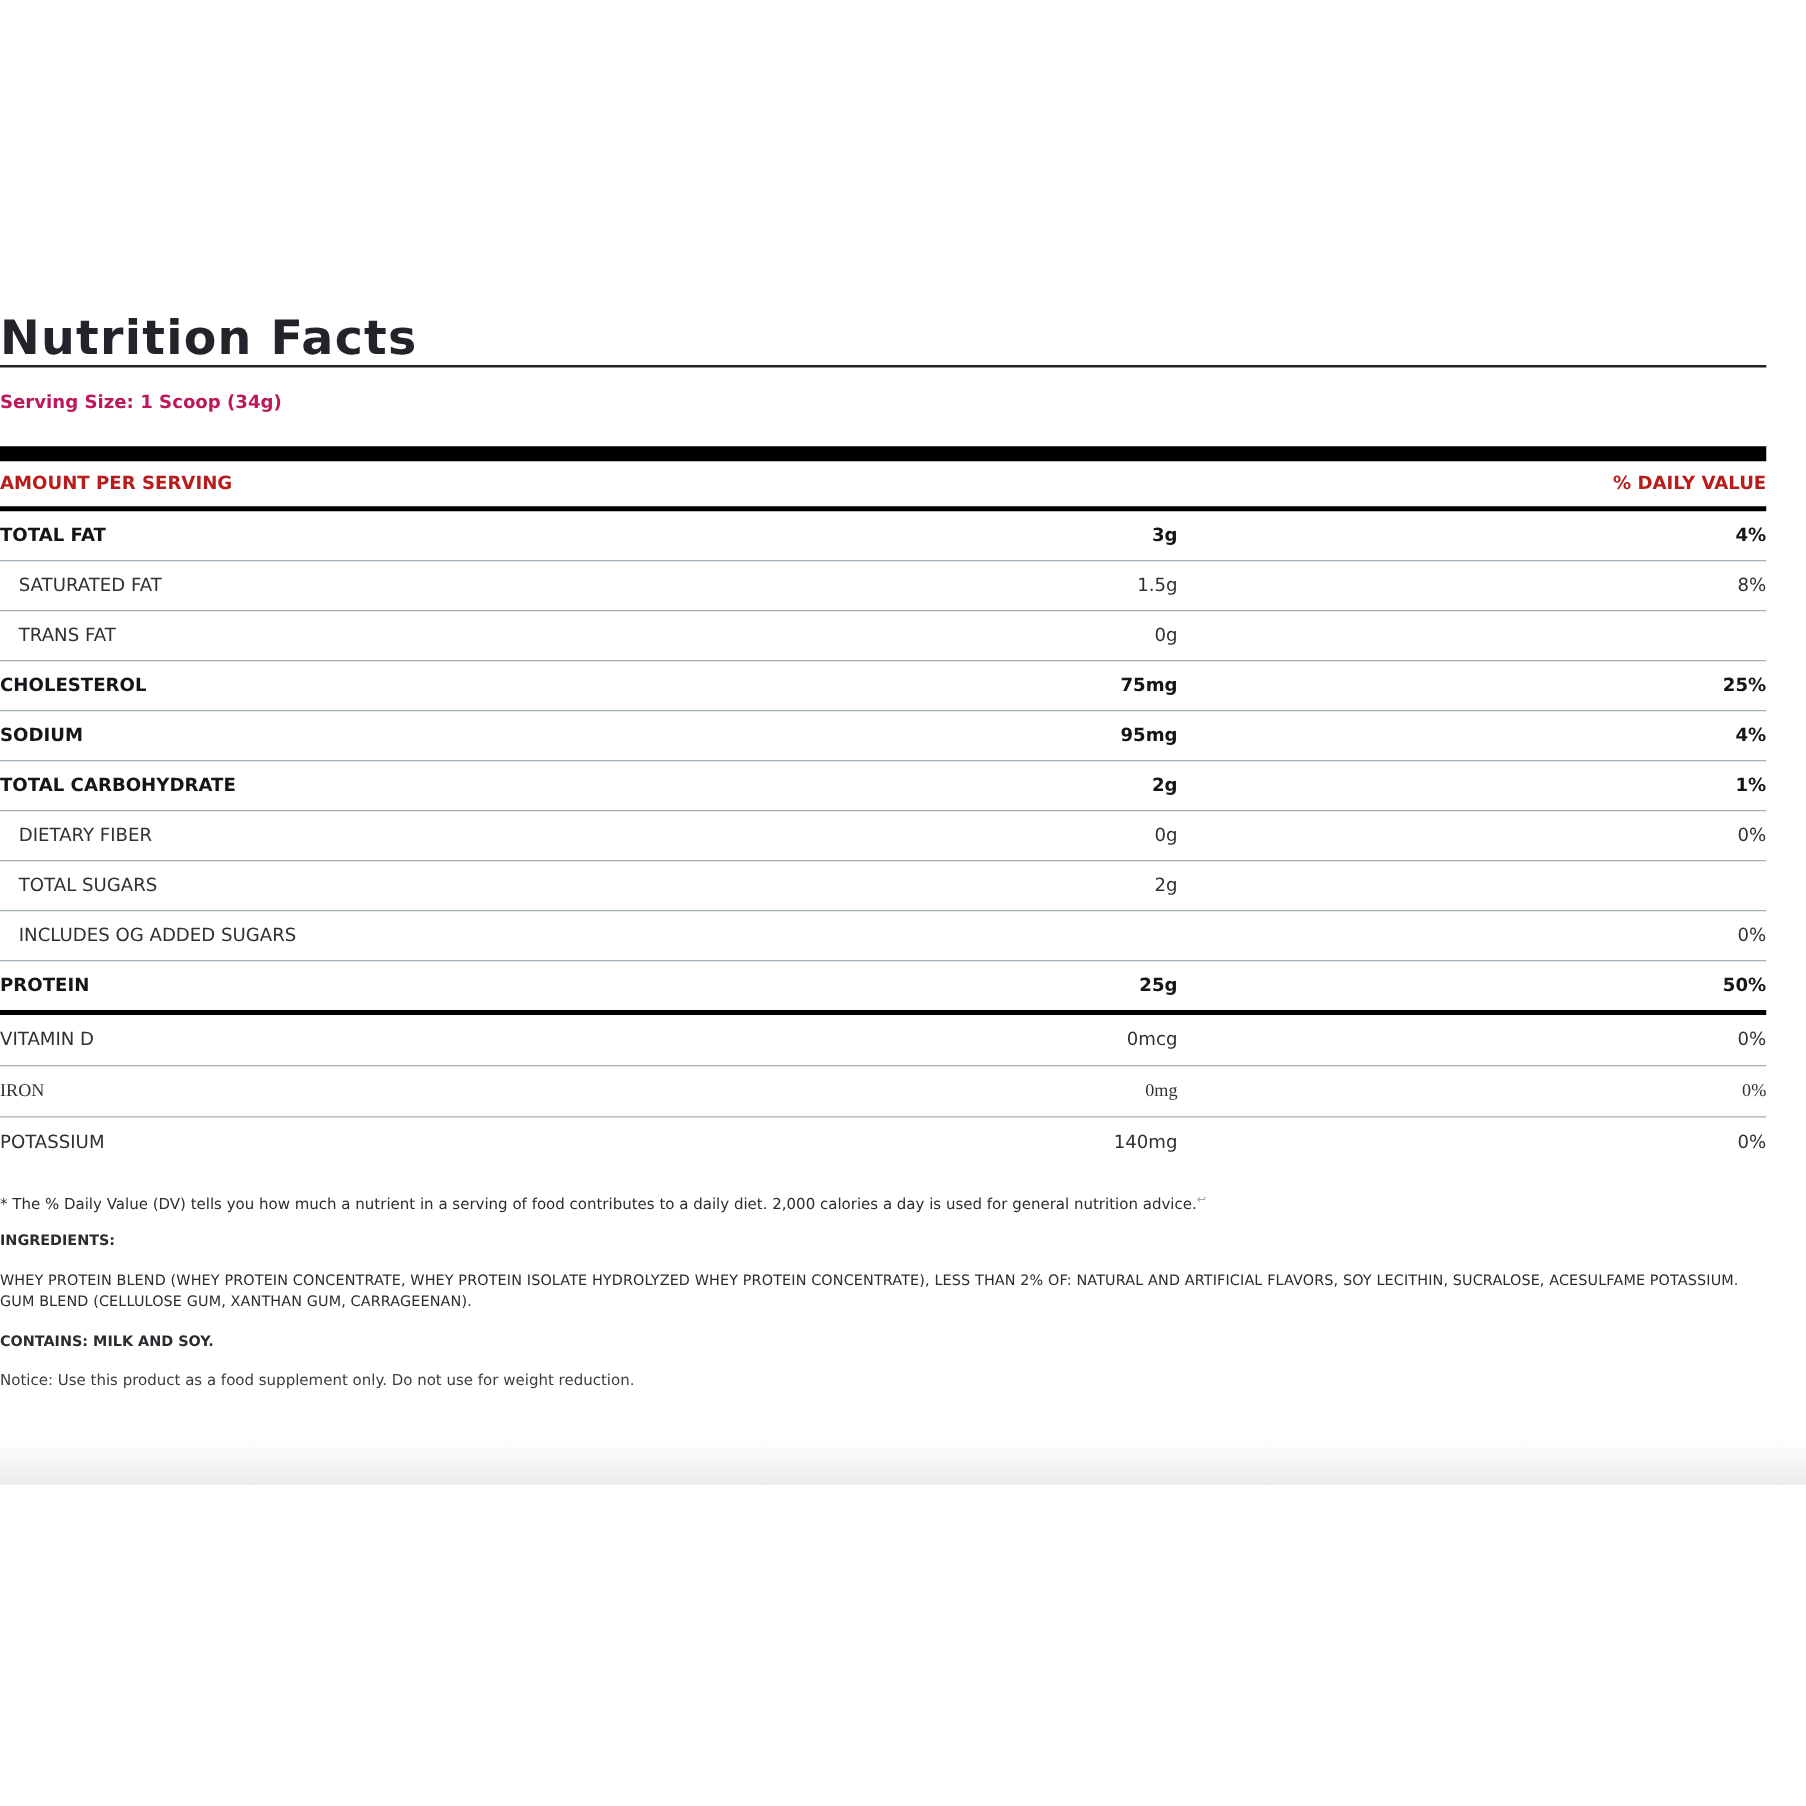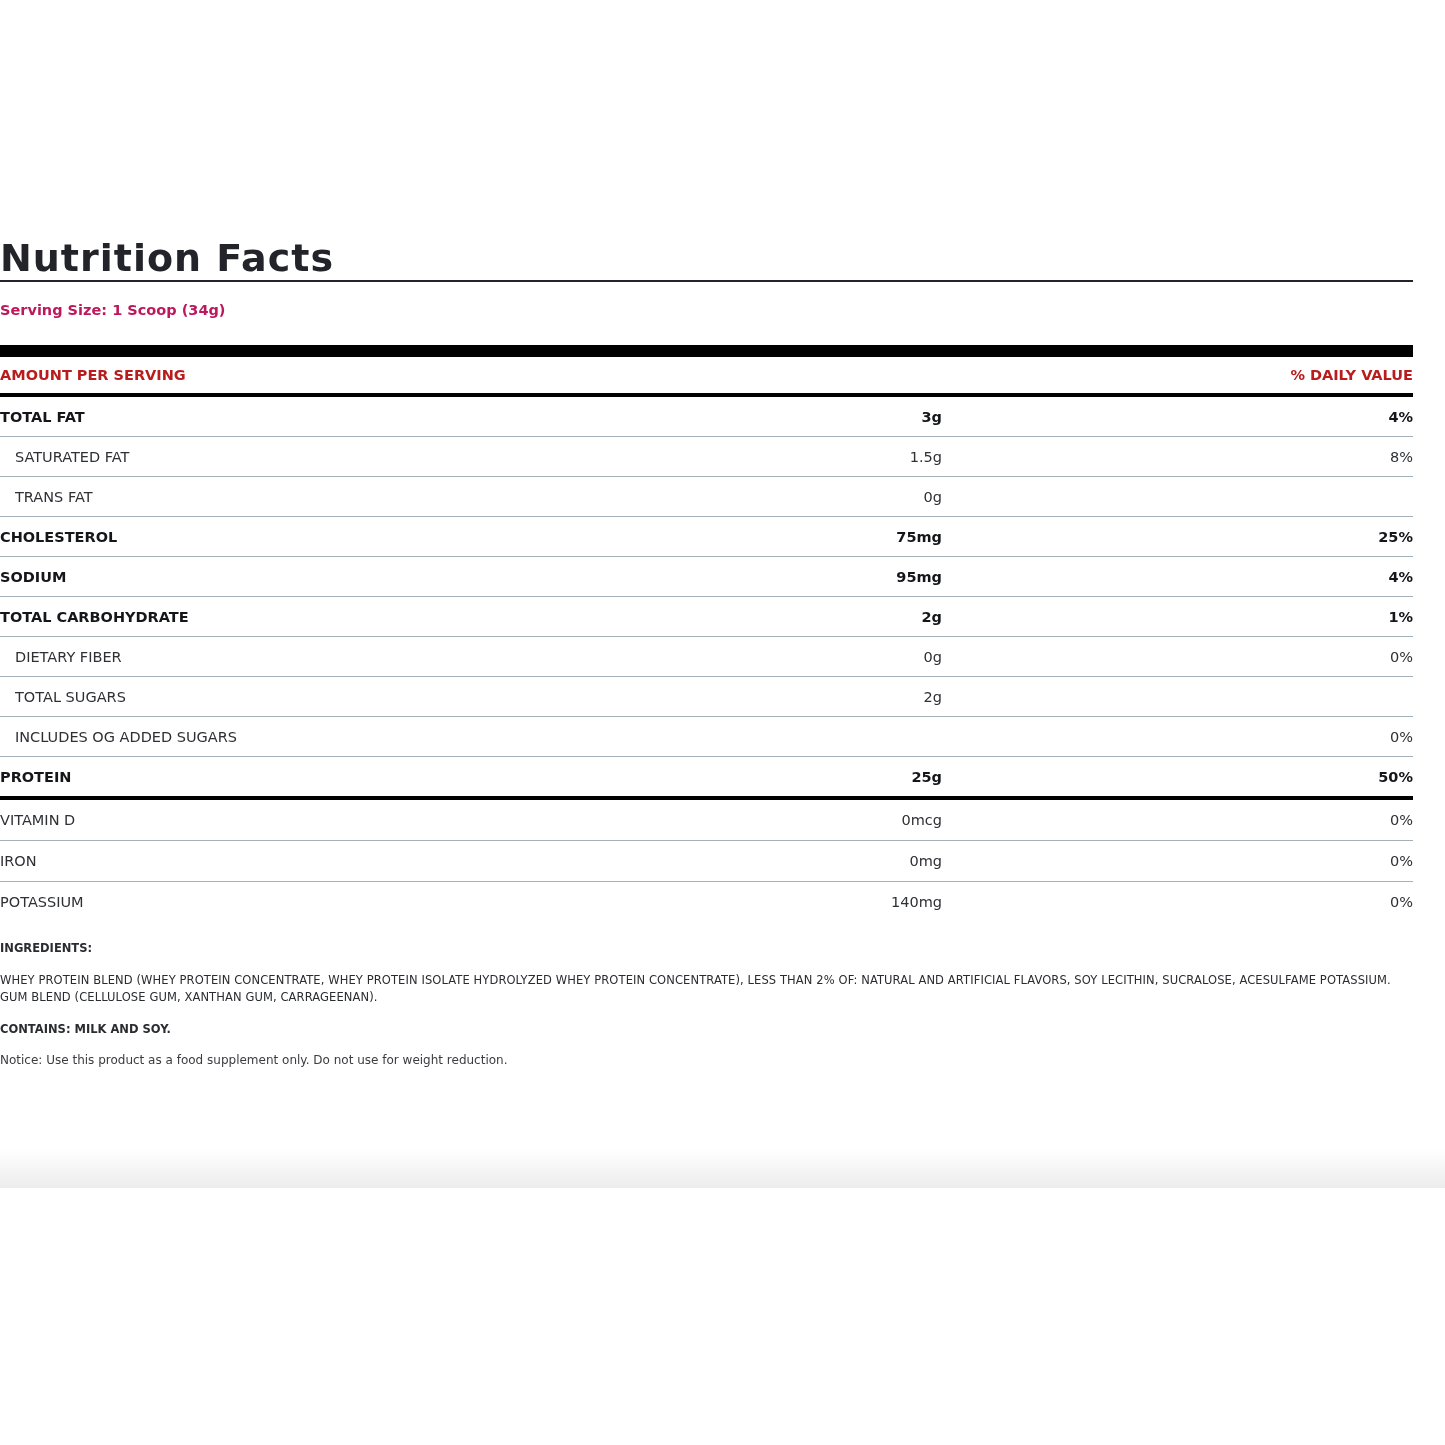--- a/index.html
+++ b/index.html
@@ -4,21 +4,21 @@
   <style>
     html, body { margin: 0; padding: 0; background: #ffffff; }
     body {
       width: 1445px; height: 1445px; position: relative; overflow: hidden;
       font-family: "DejaVu Sans", sans-serif; color: #1e1f23;
     }
     .panel {
       position: absolute; left: 0; top: 0; width: 1445px; height: 1188px;
       background: linear-gradient(to bottom, #ffffff 0px, #ffffff 1150px, #ececec 1188px);
     }
-    .wrap { position: absolute; left: 0; top: 236px; width: 1413px; }
+    .wrap { position: absolute; left: 0; top: 248px; width: 1413px; }
     .title {
       font-family: "DejaVu Sans", sans-serif; font-weight: bold; font-size: 38px;
       letter-spacing: 1px; line-height: 44px; margin: 0; color: #22242a;
       padding-bottom: 0;
     }
     .title-rule { height: 2px; background: #22242a; margin-top: 0; }
     .serving {
       font-size: 14.5px; font-weight: bold; color: #be185d; margin-top: 19px; line-height: 18px;
     }
     .thick-bar { height: 12px; background: #000; margin-top: 26px; }
@@ -117,31 +117,34 @@
         <span class="dv">50%</span>
       </div>
     </div>
   <div class="divider"></div>
   <div id="micros">
       <div class="row light" style="height: 40px; text-align: right;">
         <span class="label">VITAMIN D</span>
         <span class="amount">0mcg</span>
         <span class="dv">0%</span>
       </div>
-      <div class="row light" style="height: 40px;">
+      <div class="row light" style="height: 40px; font-family: Liberation Serif, serif;">
         <span class="label">IRON</span>
         <span class="amount">0mg</span>
         <span class="dv">0%</span>
       </div>
       <div class="row light nob" style="height: 40px;">
         <span class="label">POTASSIUM</span>
         <span class="amount">140mg</span>
         <span class="dv">0%</span>
       </div>
     </div>
 
   <div class="notes">
+    <p class="footnote">
+      <span>* The % Daily Value (DV) tells you how much a nutrient in a serving of food contributes to a daily diet. 2,000 calories a day is used for general nutrition advice.</span><span class="mark">↩</span>
+    </p>
     <p class="ing-head">INGREDIENTS:</p>
     <p class="ing-body">WHEY PROTEIN BLEND (WHEY PROTEIN CONCENTRATE, WHEY PROTEIN ISOLATE HYDROLYZED WHEY PROTEIN CONCENTRATE), LESS THAN 2% OF: NATURAL AND ARTIFICIAL FLAVORS, SOY LECITHIN, SUCRALOSE, ACESULFAME POTASSIUM. GUM BLEND (CELLULOSE GUM, XANTHAN GUM, CARRAGEENAN).</p>
     <p class="contains">CONTAINS: MILK AND SOY.</p>
     <p class="notice">Notice: Use this product as a food supplement only. Do not use for weight reduction.</p>
   </div>
 </div>
 
 </body></html>

